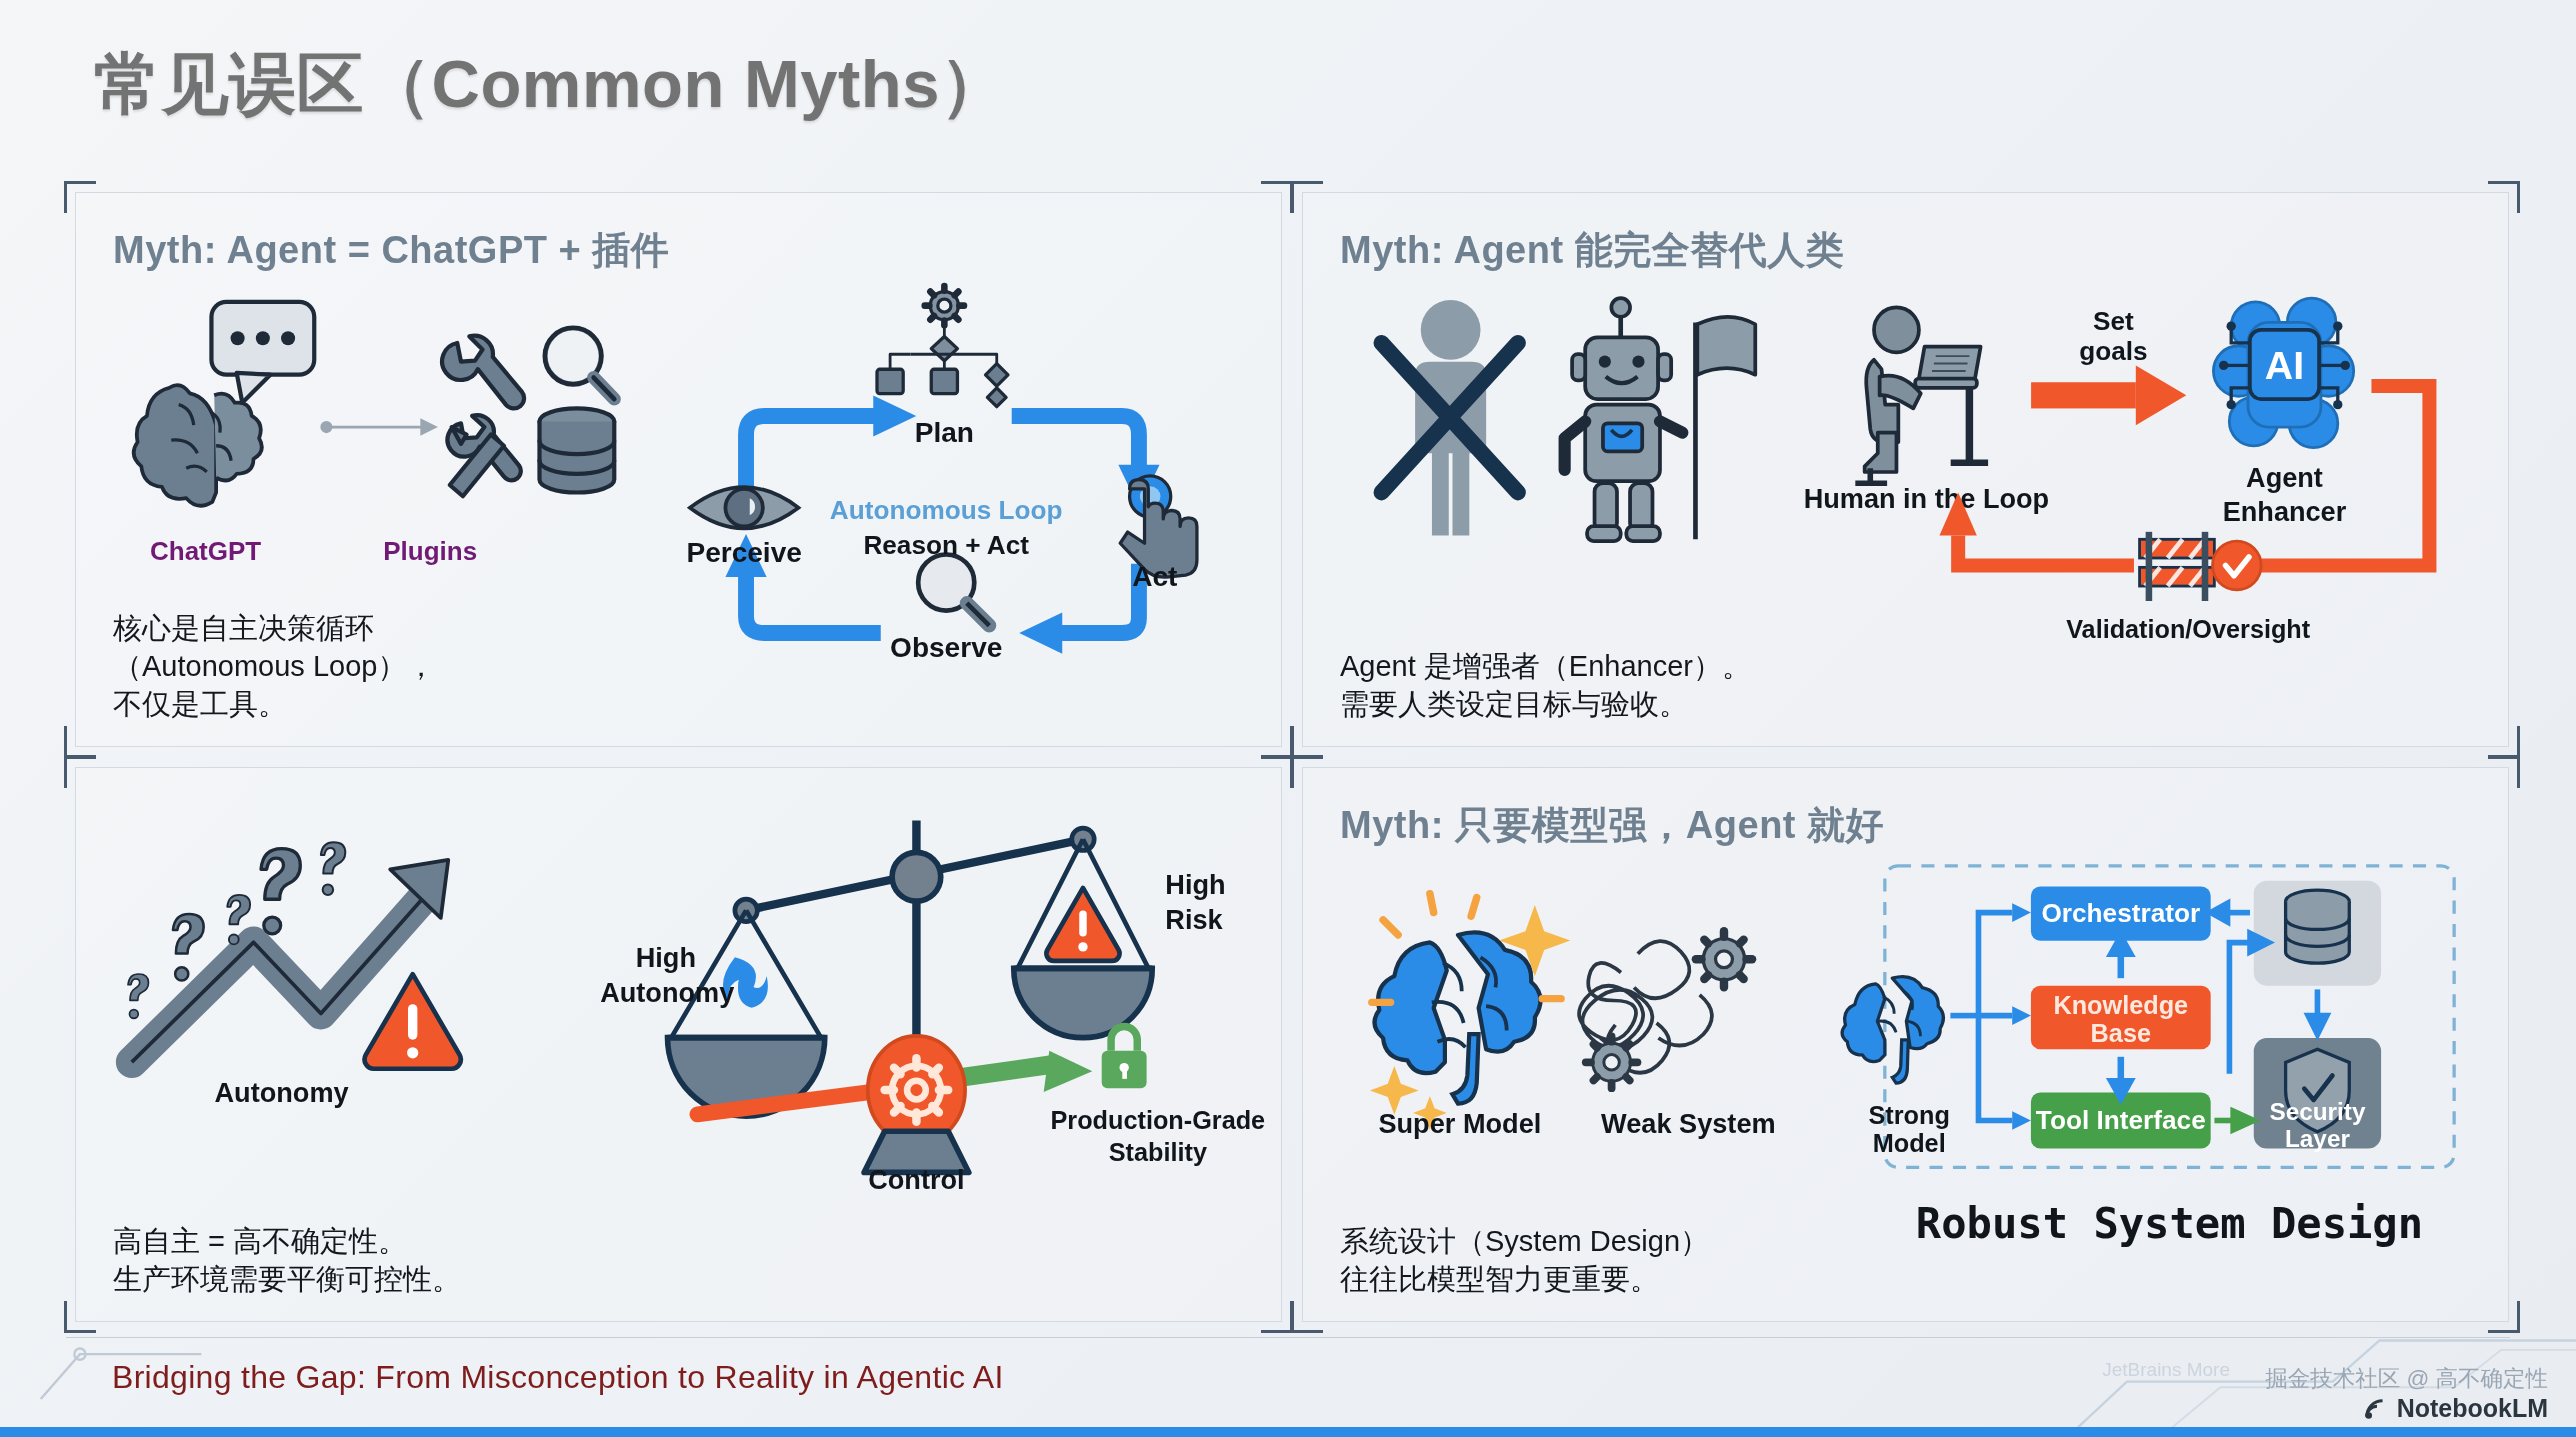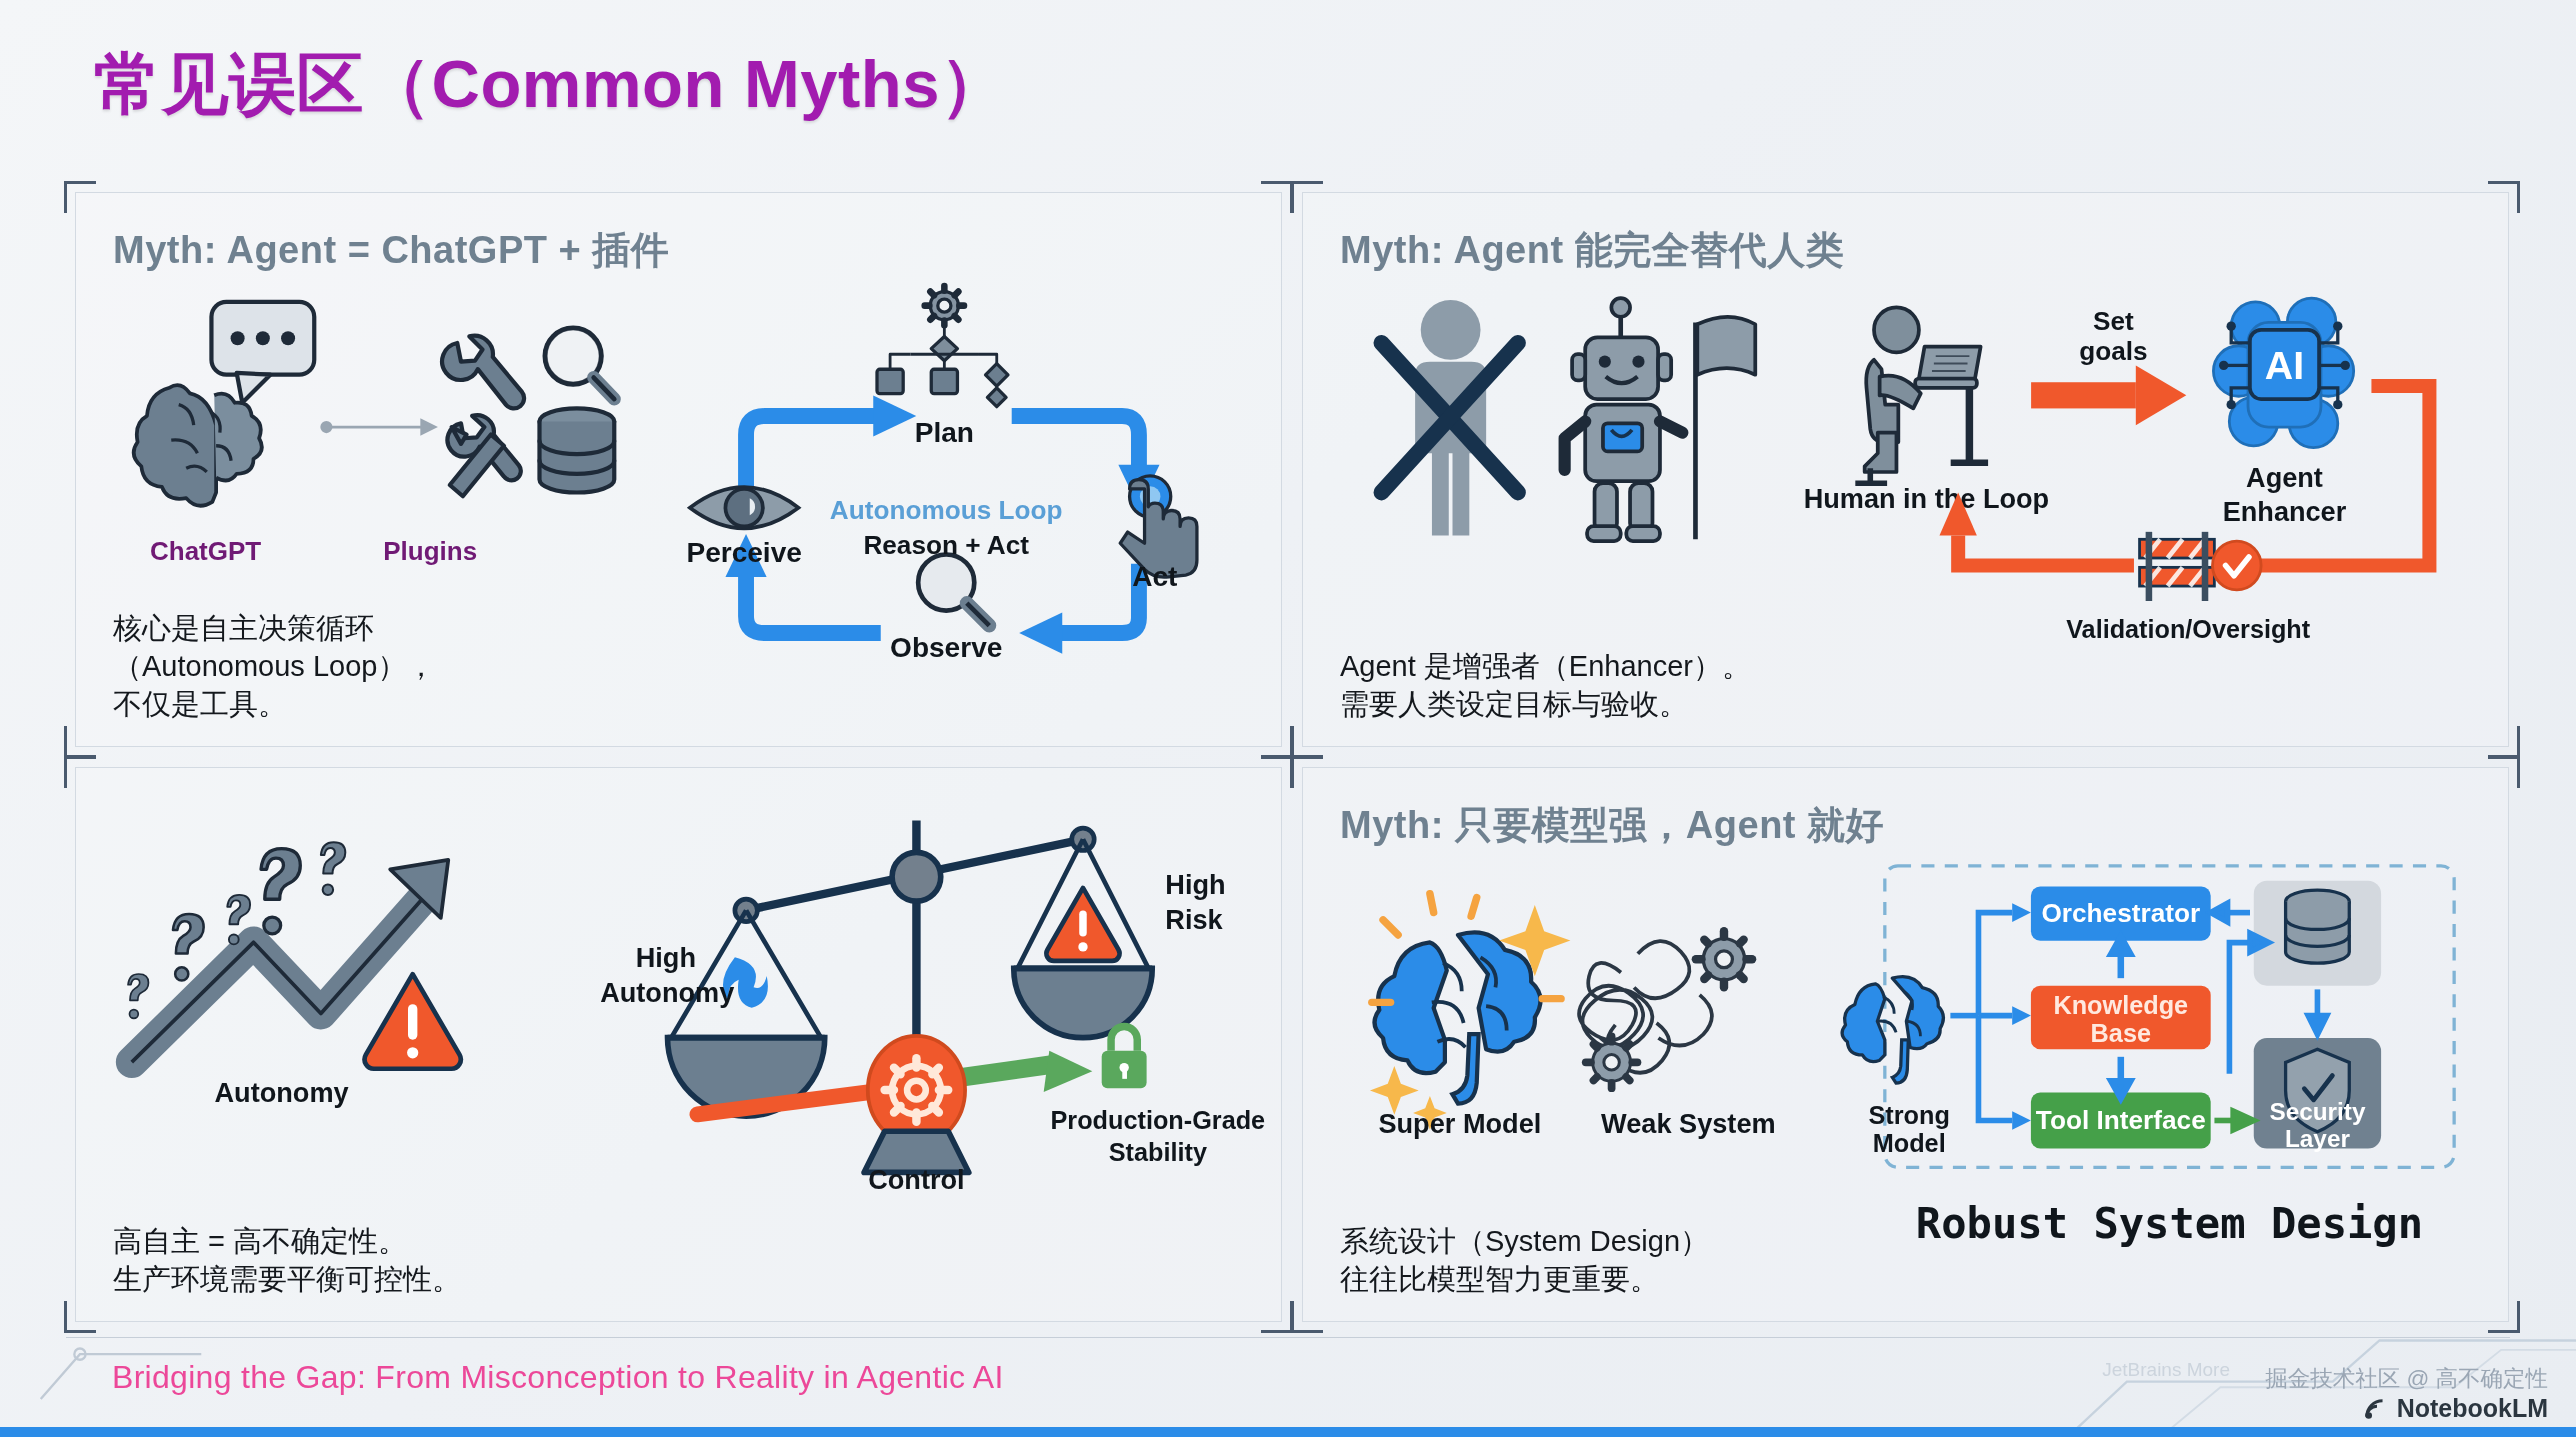--- a/index.html
+++ b/index.html
@@ -9,21 +9,21 @@
     overflow: hidden;
   }
   body {
     background: linear-gradient(135deg, #f4f6f8 0%, #eef1f5 45%, #e9edf2 100%);
     position: relative;
   }
 
   
   .page-title {
     position: absolute; left: 94px; top: 39px;
-    font-size: 67px; font-weight: 700; color: #a21caf;
+    font-size: 67px; font-weight: 700; color: #737373;
     letter-spacing: 0.5px; white-space: nowrap;
     text-shadow: 0 1.9px 2.8px rgba(0,0,0,.12);
   }
 
   
   .grid {
     position: absolute; left: 75px; top: 192px;
     width: 2434px; height: 1128px;
     display: grid;
     grid-template-columns: 1fr 1fr;
@@ -62,21 +62,21 @@
 
   svg { display: block; overflow: visible; }
 
   
   .footer-line {
     position: absolute; left: 66px; right: 66px; top: 1337px;
     height: 0.9px; background: #c6ced8;
   }
   .footer-text {
     position: absolute; left: 112px; top: 1359px;
-    font-size: 32px; color: #ec4899; font-weight: 400; letter-spacing: 0.3px;
+    font-size: 32px; color: #7f1d1d; font-weight: 400; letter-spacing: 0.3px;
   }
   .accent-bar {
     position: absolute; left: 0; right: 0; bottom: 0; height: 11.2px;
     background: #2b8ce8;
   }
   .deco { position: absolute; pointer-events: none; }
   .wm {
     position: absolute; right: 28px; top: 1365px;
     text-align: right; color: #9aa6b4; font-size: 22.5px; line-height: 1.25;
   }

